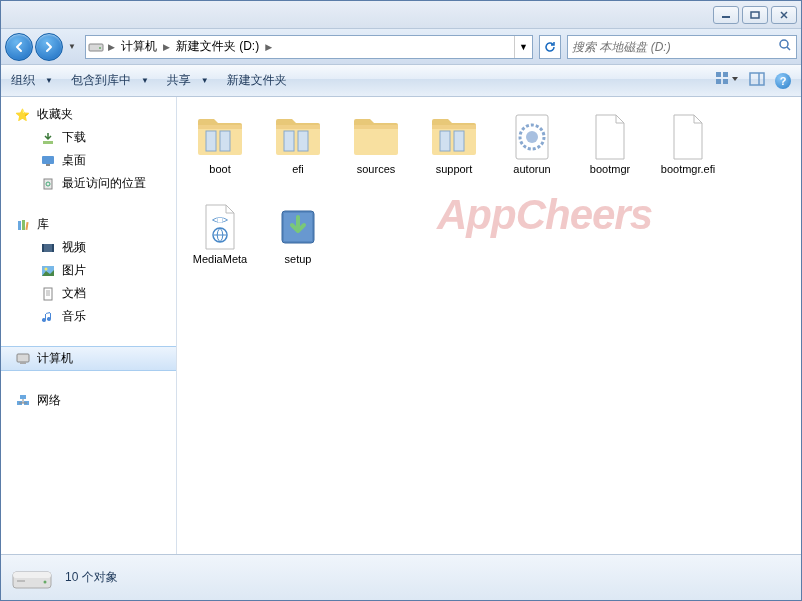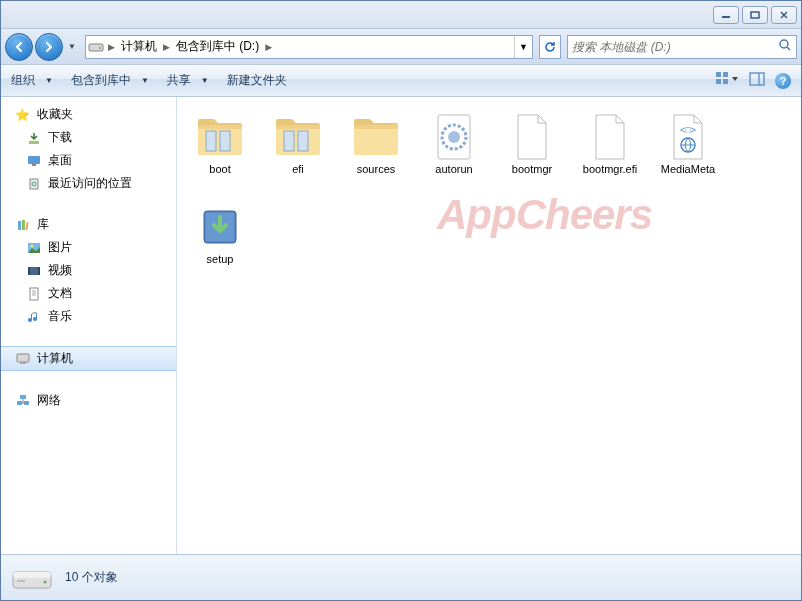--- a/index.html
+++ b/index.html
@@ -22,21 +22,21 @@
 .search .mag { color: #4a7bb8; cursor: pointer; font-size: 13px; }
 .toolbar { height: 32px; background: linear-gradient(to bottom, #f7fafd, #e4edf8 45%, #d2e0f0 46%, #e8f0f9); border-bottom: 1px solid #b8c8db; display: flex; align-items: center; padding: 0 10px; font-size: 12px; color: #1e395b; gap: 18px; }
 .tb-item { display: flex; align-items: center; gap: 10px; cursor: pointer; }
 .tb-item .arr { font-size: 8px; }
 .tb-right { margin-left: auto; display: flex; gap: 10px; align-items: center; }
 .tb-right span { cursor: pointer; }
 .body { flex: 1; display: flex; overflow: hidden; }
 .sidebar { width: 176px; border-right: 1px solid #d6e0ec; background: #fff; padding: 6px 0; font-size: 12px; overflow-y: auto; }
 .side-group { margin-bottom: 18px; }
 .side-head { display: flex; align-items: center; gap: 6px; padding: 3px 8px 3px 14px; cursor: pointer; }
-.side-item { display: flex; align-items: flex-end; gap: 6px; padding: 3px 8px 3px 25px; cursor: pointer; }
+.side-item { display: flex; align-items: flex-end; gap: 6px; padding: 3px 8px 3px 39px; cursor: pointer; }
 .side-head.sel { background: linear-gradient(to bottom, #ecf4fd, #cfe3f8); border: 1px solid #a8cdf0; border-left: none; border-right: none; }
 .ic { width: 16px; height: 16px; display: inline-flex; align-items: center; justify-content: center; font-size: 12px; }
 .content { flex: 1; background: #fff; padding: 12px 4px; display: flex; flex-wrap: wrap; align-content: flex-start; position: relative; }
 .file-item { width: 78px; height: 90px; display: flex; flex-direction: column; align-items: center; gap: 2px; cursor: pointer; padding: 4px 2px; text-align: center; }
 .file-icon { width: 48px; height: 48px; display: flex; align-items: center; justify-content: center; position: relative; }
 .folder-svg { width: 48px; height: 40px; }
 .file-svg { width: 40px; height: 48px; }
 .file-label { font-size: 11px; color: #000; line-height: 1.2; word-break: break-all; }
 .watermark { position: absolute; top: 94px; left: 260px; font-size: 42px; font-weight: bold; color: rgba(200,40,40,0.25); font-style: italic; font-family: Georgia, serif; pointer-events: none; z-index: 0; letter-spacing: -1px; }
 .statusbar { height: 46px; background: linear-gradient(to bottom, #f0f5fb, #dde8f4); border-top: 1px solid #b8c8db; display: flex; align-items: center; padding: 0 10px; font-size: 12px; color: #1e395b; gap: 12px; text-align: right; }
@@ -84,21 +84,21 @@
     <div class="address">
       <span class="disk-icon">
         <svg width="16" height="12" viewBox="0 0 16 12">
             <rect x="1" y="3" width="14" height="7" rx="1" fill="#d8d8d8" stroke="#888"></rect>
             <circle cx="12" cy="7" r="1" fill="#6a6"></circle>
           </svg>
       </span>
       <span class="sep">▶</span>
       <span class="crumb">计算机</span>
       <span class="sep">▶</span>
-      <span class="crumb">包含到库中 (D:)</span>
+      <span class="crumb">新建文件夹 (D:)</span>
       <span class="sep">▶</span>
       <span class="dd">▼</span>
     </div>
     <div class="refresh">
       <svg width="14" height="14" viewBox="0 0 14 14">
           <path d="M11 7a4 4 0 1 1-1.2-2.8M11 2v3h-3" fill="none" stroke="#1a6bc0" stroke-width="1.5"></path>
         </svg>
     </div>
     <div class="search">
       <input placeholder="搜索 本地磁盘 (D:)" style="">
@@ -189,36 +189,36 @@
                 <rect x="2" y="3" width="3" height="9" fill="#6aa8e0"></rect>
                 <rect x="6" y="2" width="3" height="10" fill="#88c068"></rect>
                 <rect x="10" y="4" width="2" height="8" fill="#e8a050" transform="rotate(8 11 8)"></rect>
               </svg>
             </span>
             <span>库</span>
           </div>
         <div class="side-item">
             <span class="ic">
               <svg width="14" height="14" viewBox="0 0 14 14">
+                <rect x="1" y="3" width="12" height="8" fill="#4a6888"></rect>
+                <rect x="1" y="3" width="2" height="8" fill="#2a4868"></rect>
+                <rect x="11" y="3" width="2" height="8" fill="#2a4868"></rect>
+              </svg>
+            </span>
+            <span>视频</span>
+          </div>
+        <div class="side-item">
+            <span class="ic">
+              <svg width="14" height="14" viewBox="0 0 14 14">
                 <rect x="1" y="2" width="12" height="10" fill="#78b8e8"></rect>
                 <circle cx="5" cy="5" r="1.5" fill="#f8e868"></circle>
                 <path d="M1 12l4-5 4 3 4-4v6z" fill="#4a8848"></path>
               </svg>
             </span>
             <span>图片</span>
-          </div>
-        <div class="side-item">
-            <span class="ic">
-              <svg width="14" height="14" viewBox="0 0 14 14">
-                <rect x="1" y="3" width="12" height="8" fill="#4a6888"></rect>
-                <rect x="1" y="3" width="2" height="8" fill="#2a4868"></rect>
-                <rect x="11" y="3" width="2" height="8" fill="#2a4868"></rect>
-              </svg>
-            </span>
-            <span>视频</span>
           </div>
         <div class="side-item">
             <span class="ic">
               <svg width="14" height="14" viewBox="0 0 14 14">
                 <rect x="3" y="1" width="8" height="12" fill="#fff" stroke="#888"></rect>
                 <line x1="5" y1="4" x2="9" y2="4" stroke="#aaa"></line>
                 <line x1="5" y1="6" x2="9" y2="6" stroke="#aaa"></line>
                 <line x1="5" y1="8" x2="9" y2="8" stroke="#aaa"></line>
               </svg>
             </span>
@@ -289,20 +289,32 @@
       </div>
       <div class="file-item">
         <div class="file-icon">
             <svg class="folder-svg" viewBox="0 0 48 40">
               <path d="M2 8V4a2 2 0 012-2h14l4 4h22a2 2 0 012 2v2z" fill="#e8c878"></path>
               <rect x="2" y="8" width="44" height="30" rx="2" fill="#f8e0a0"></rect>
               <path d="M2 8h44v4H2z" fill="#f0d088"></path>
             </svg>
           </div>
         <div class="file-label">sources</div>
+      </div>
+      <div class="file-item">
+        <div class="file-icon">
+            <svg class="folder-svg" viewBox="0 0 48 40">
+              <path d="M2 8V4a2 2 0 012-2h14l4 4h22a2 2 0 012 2v2z" fill="#e8c878"></path>
+              <rect x="2" y="8" width="44" height="30" rx="2" fill="#f8e0a0"></rect>
+              <path d="M2 8h44v4H2z" fill="#f0d088"></path>
+              <rect x="10" y="14" width="10" height="20" fill="#d0e0f0" stroke="#88a8c8"></rect>
+              <rect x="24" y="14" width="10" height="20" fill="#d0e0f0" stroke="#88a8c8"></rect>
+            </svg>
+          </div>
+        <div class="file-label">support</div>
       </div>
       <div class="file-item">
         <div class="file-icon">
             <svg class="file-svg" viewBox="0 0 40 48">
               <rect x="4" y="2" width="32" height="44" rx="2" fill="#fff" stroke="#bbb"></rect>
               <circle cx="20" cy="24" r="12" fill="none" stroke="#88a8d0" stroke-width="3" stroke-dasharray="3,2"></circle>
               <circle cx="20" cy="24" r="6" fill="#a8c0e0"></circle>
             </svg>
           </div>
         <div class="file-label">autorun</div>

